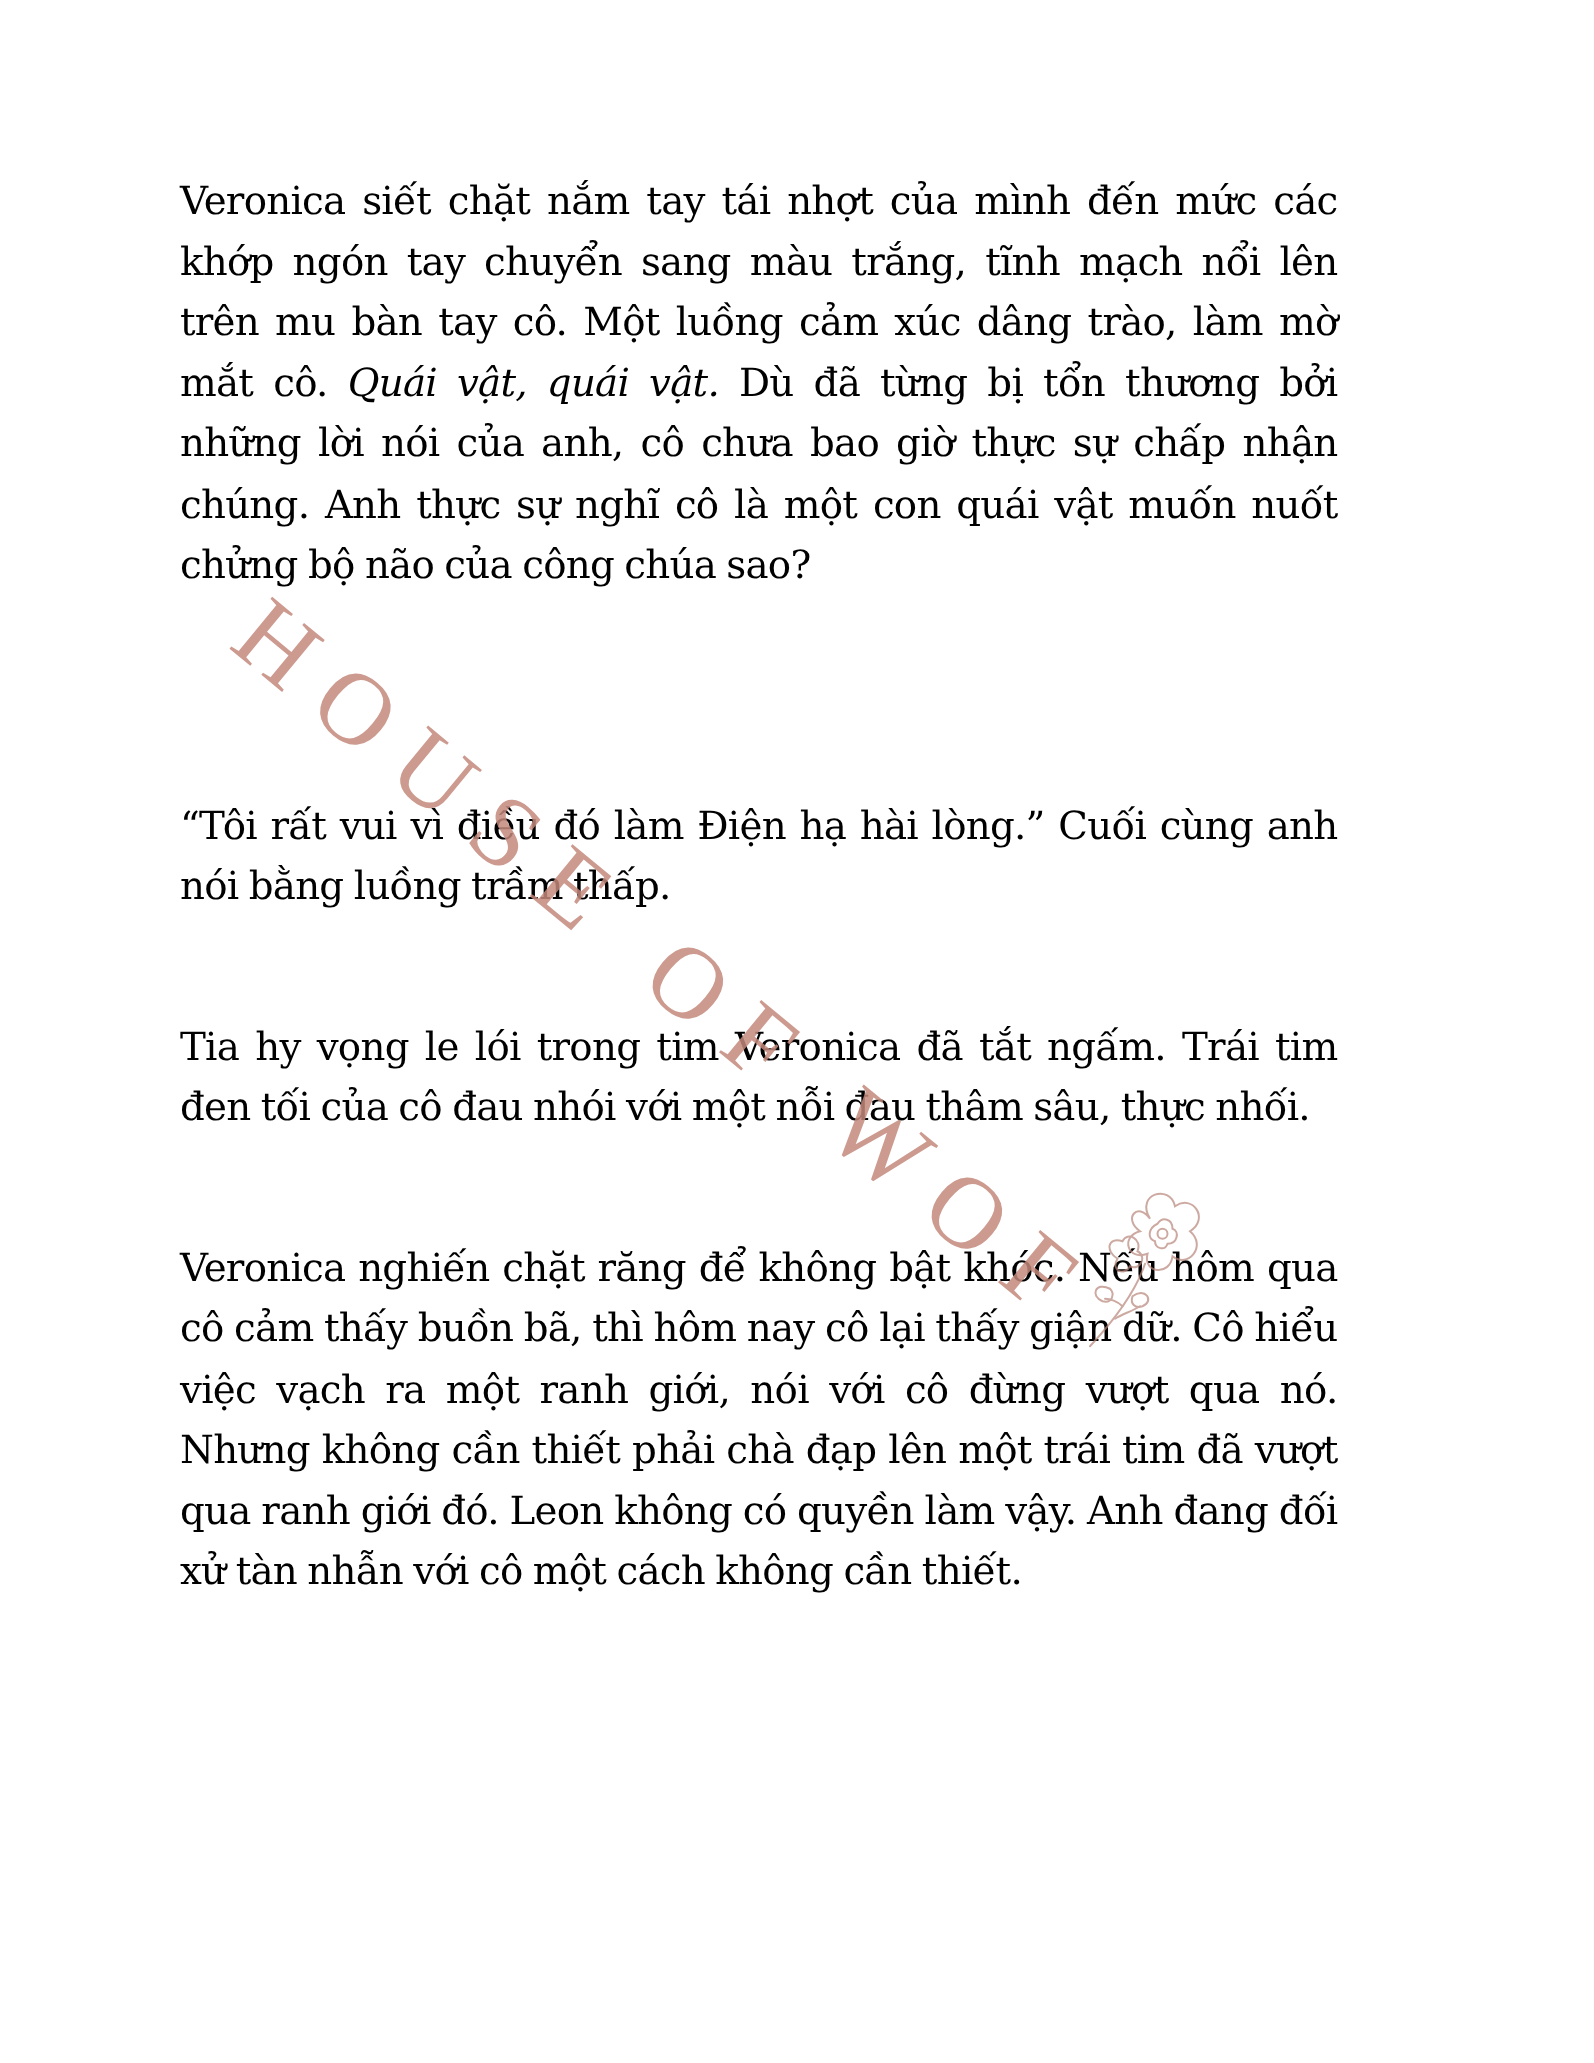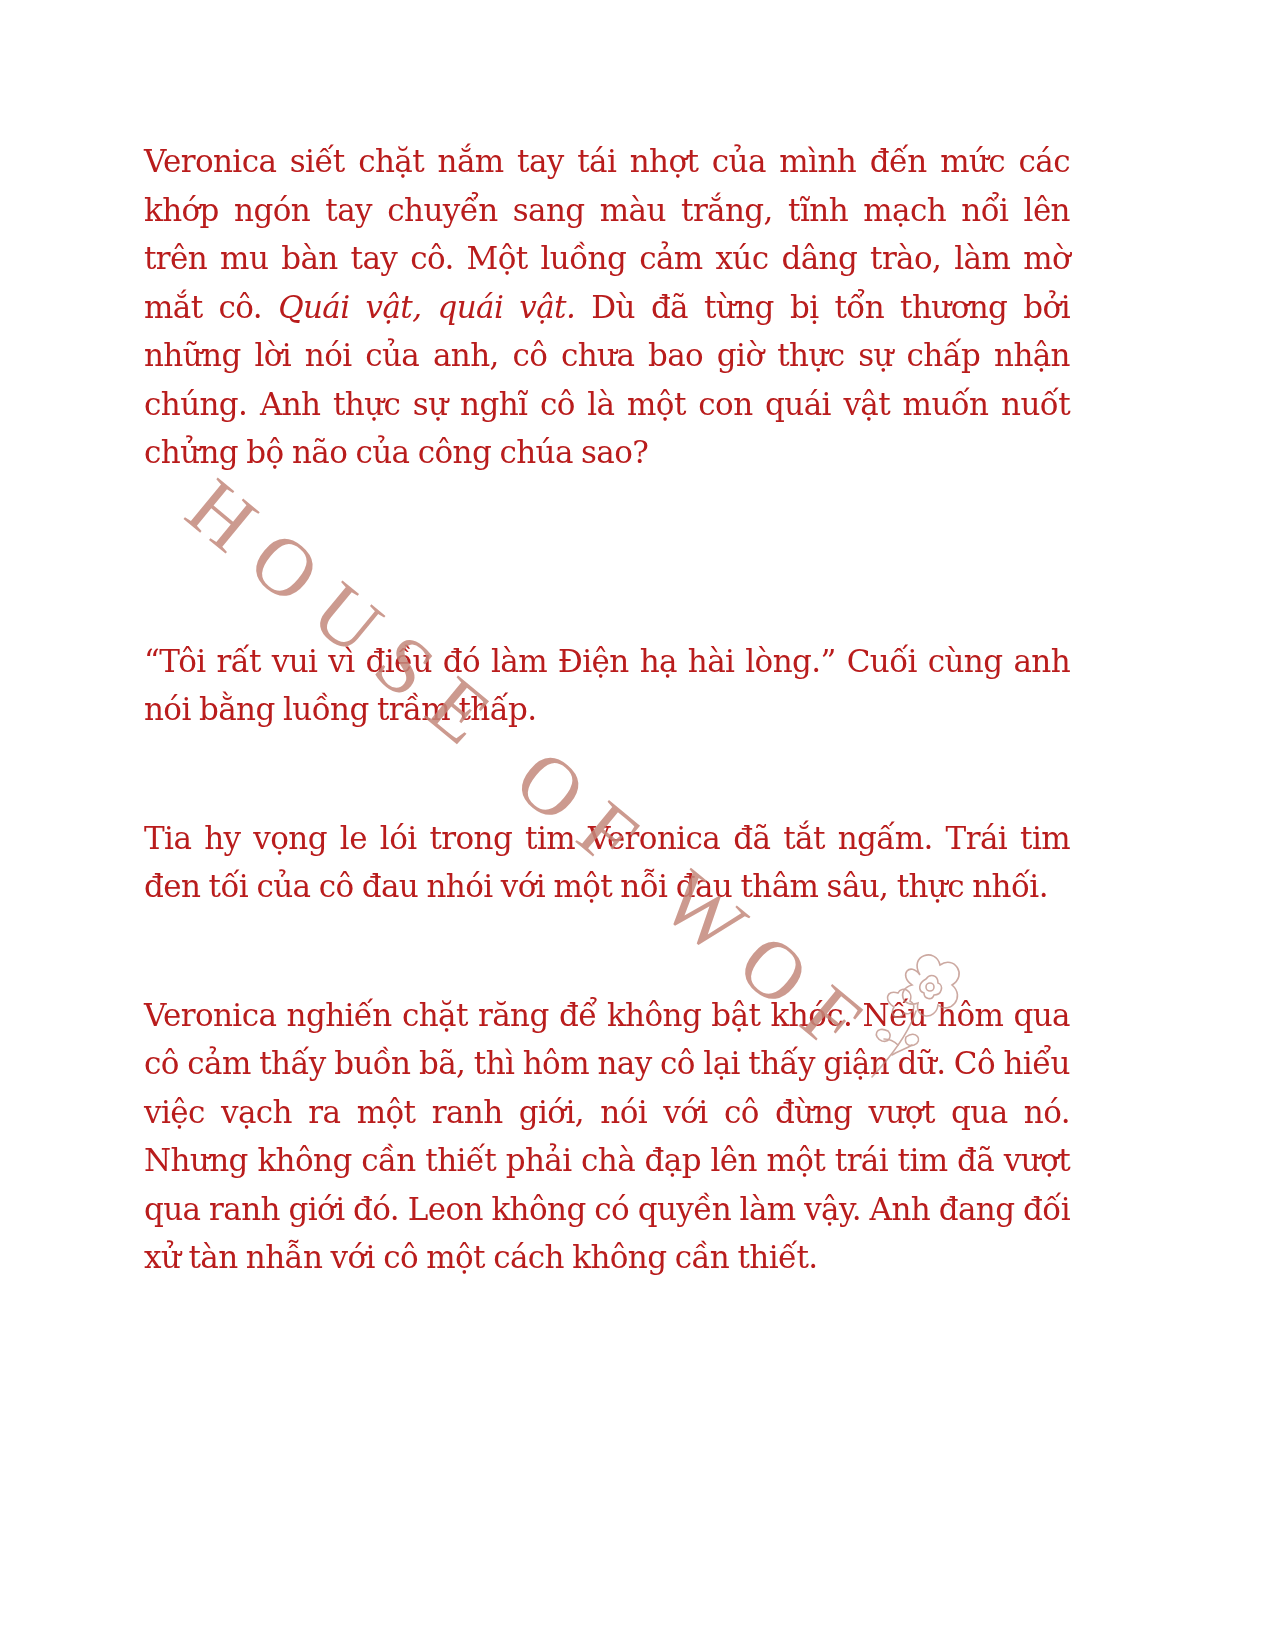--- a/index.html
+++ b/index.html
@@ -21,21 +21,21 @@
       background: #ffffff;
     }
     .content {
       position: absolute;
       left: 144px;
       top: 137px;
       width: 926px;
       font-family: "DejaVu Serif", "Liberation Serif", serif;
       font-size: 31px;
       line-height: 48.5px;
-      color: #b91c1c;
+      color: #000000;
       letter-spacing: -0.6px;
       word-spacing: -1px;
       z-index: 1;
     }
     .para {
       margin: 0;
       text-align: justify;
     }
     .gap { height: 80px; }
     .para em { font-style: italic; }

